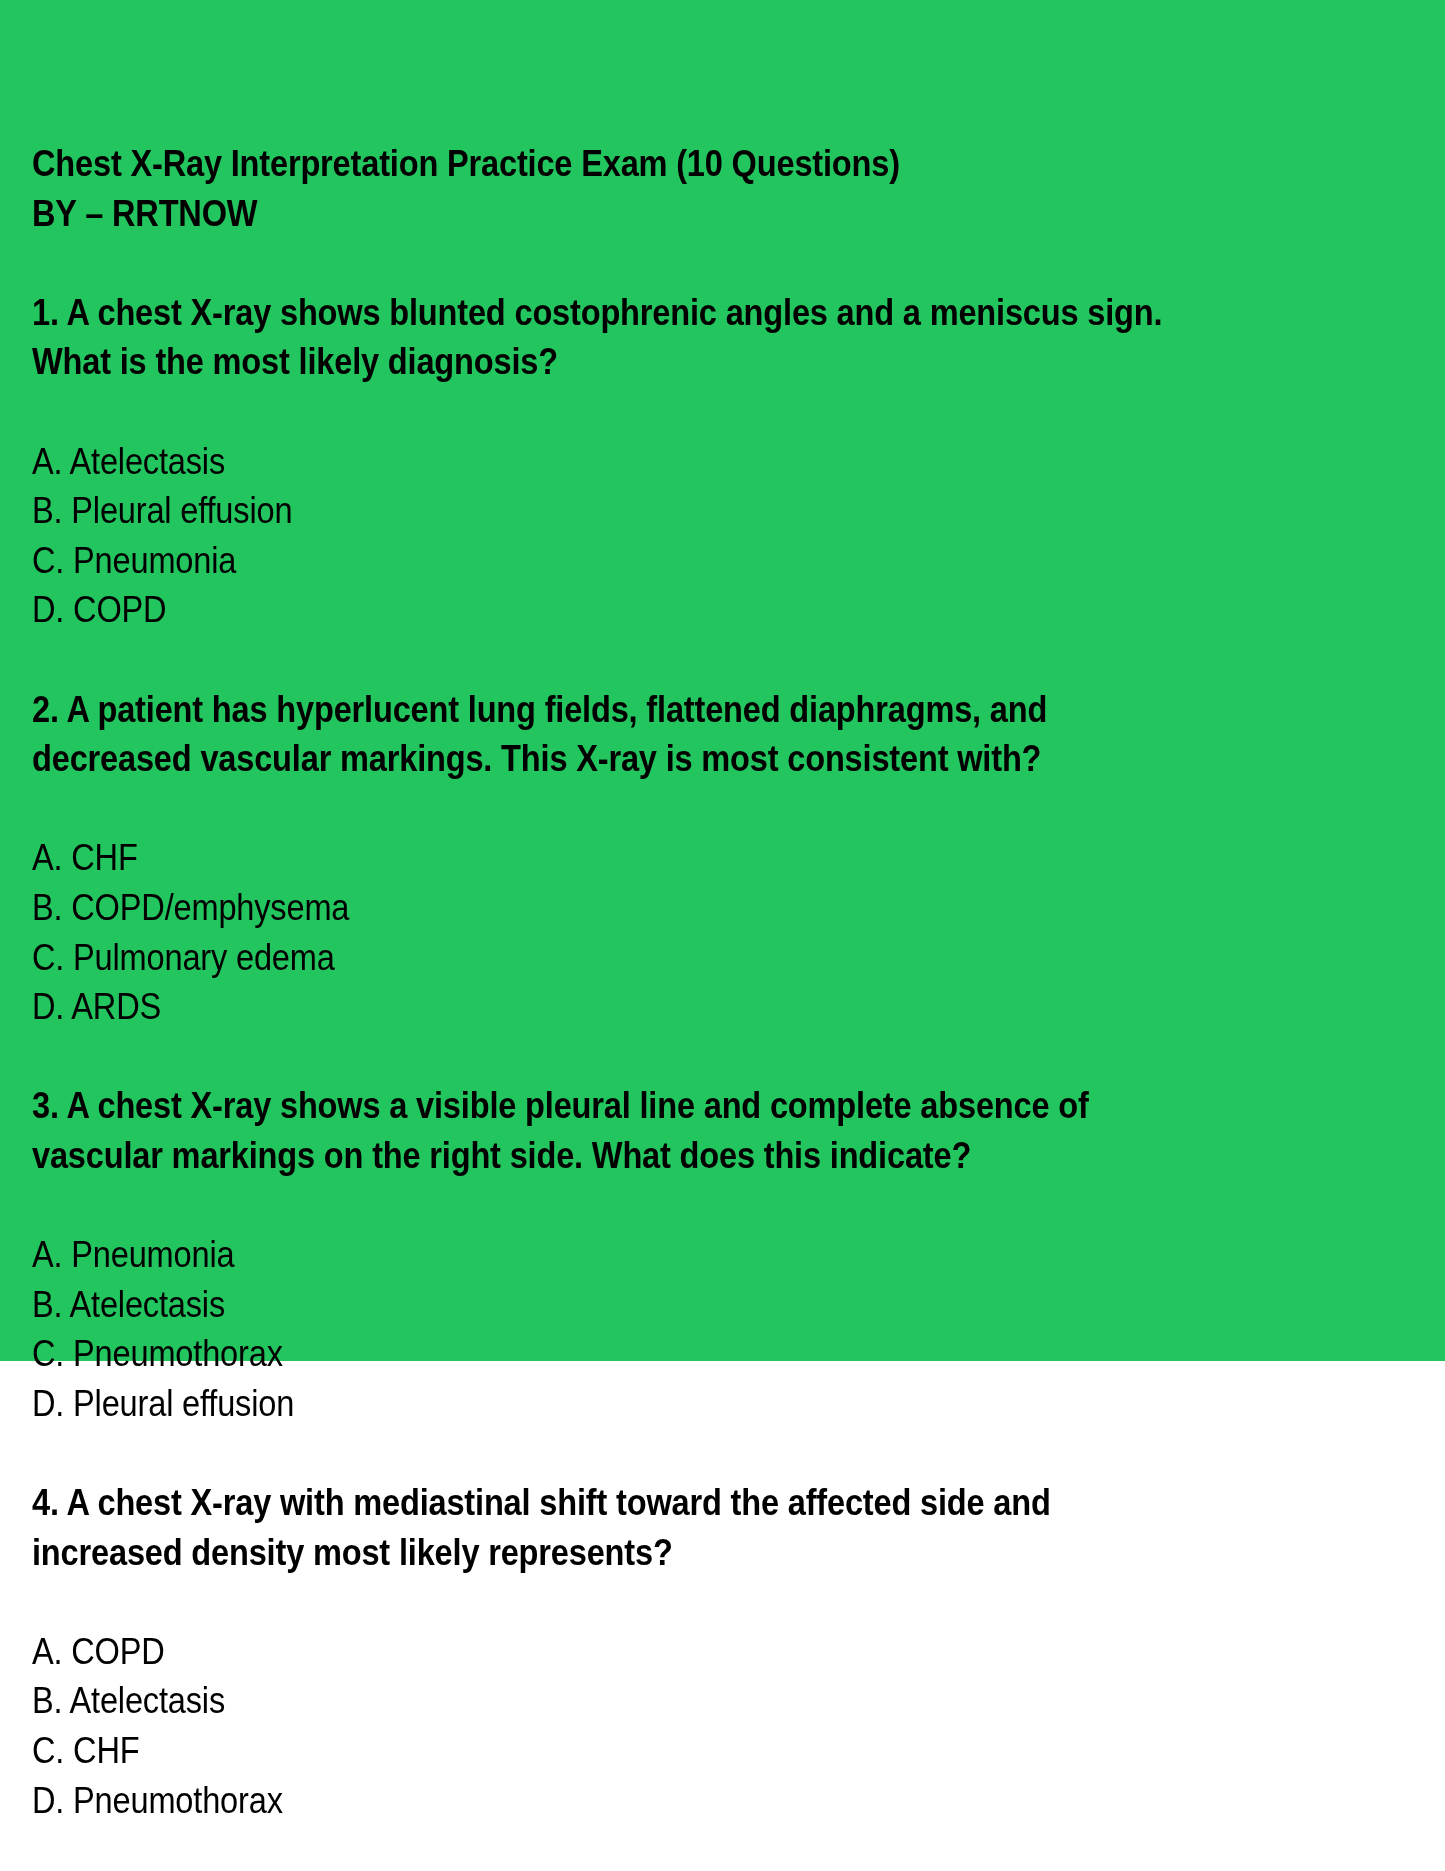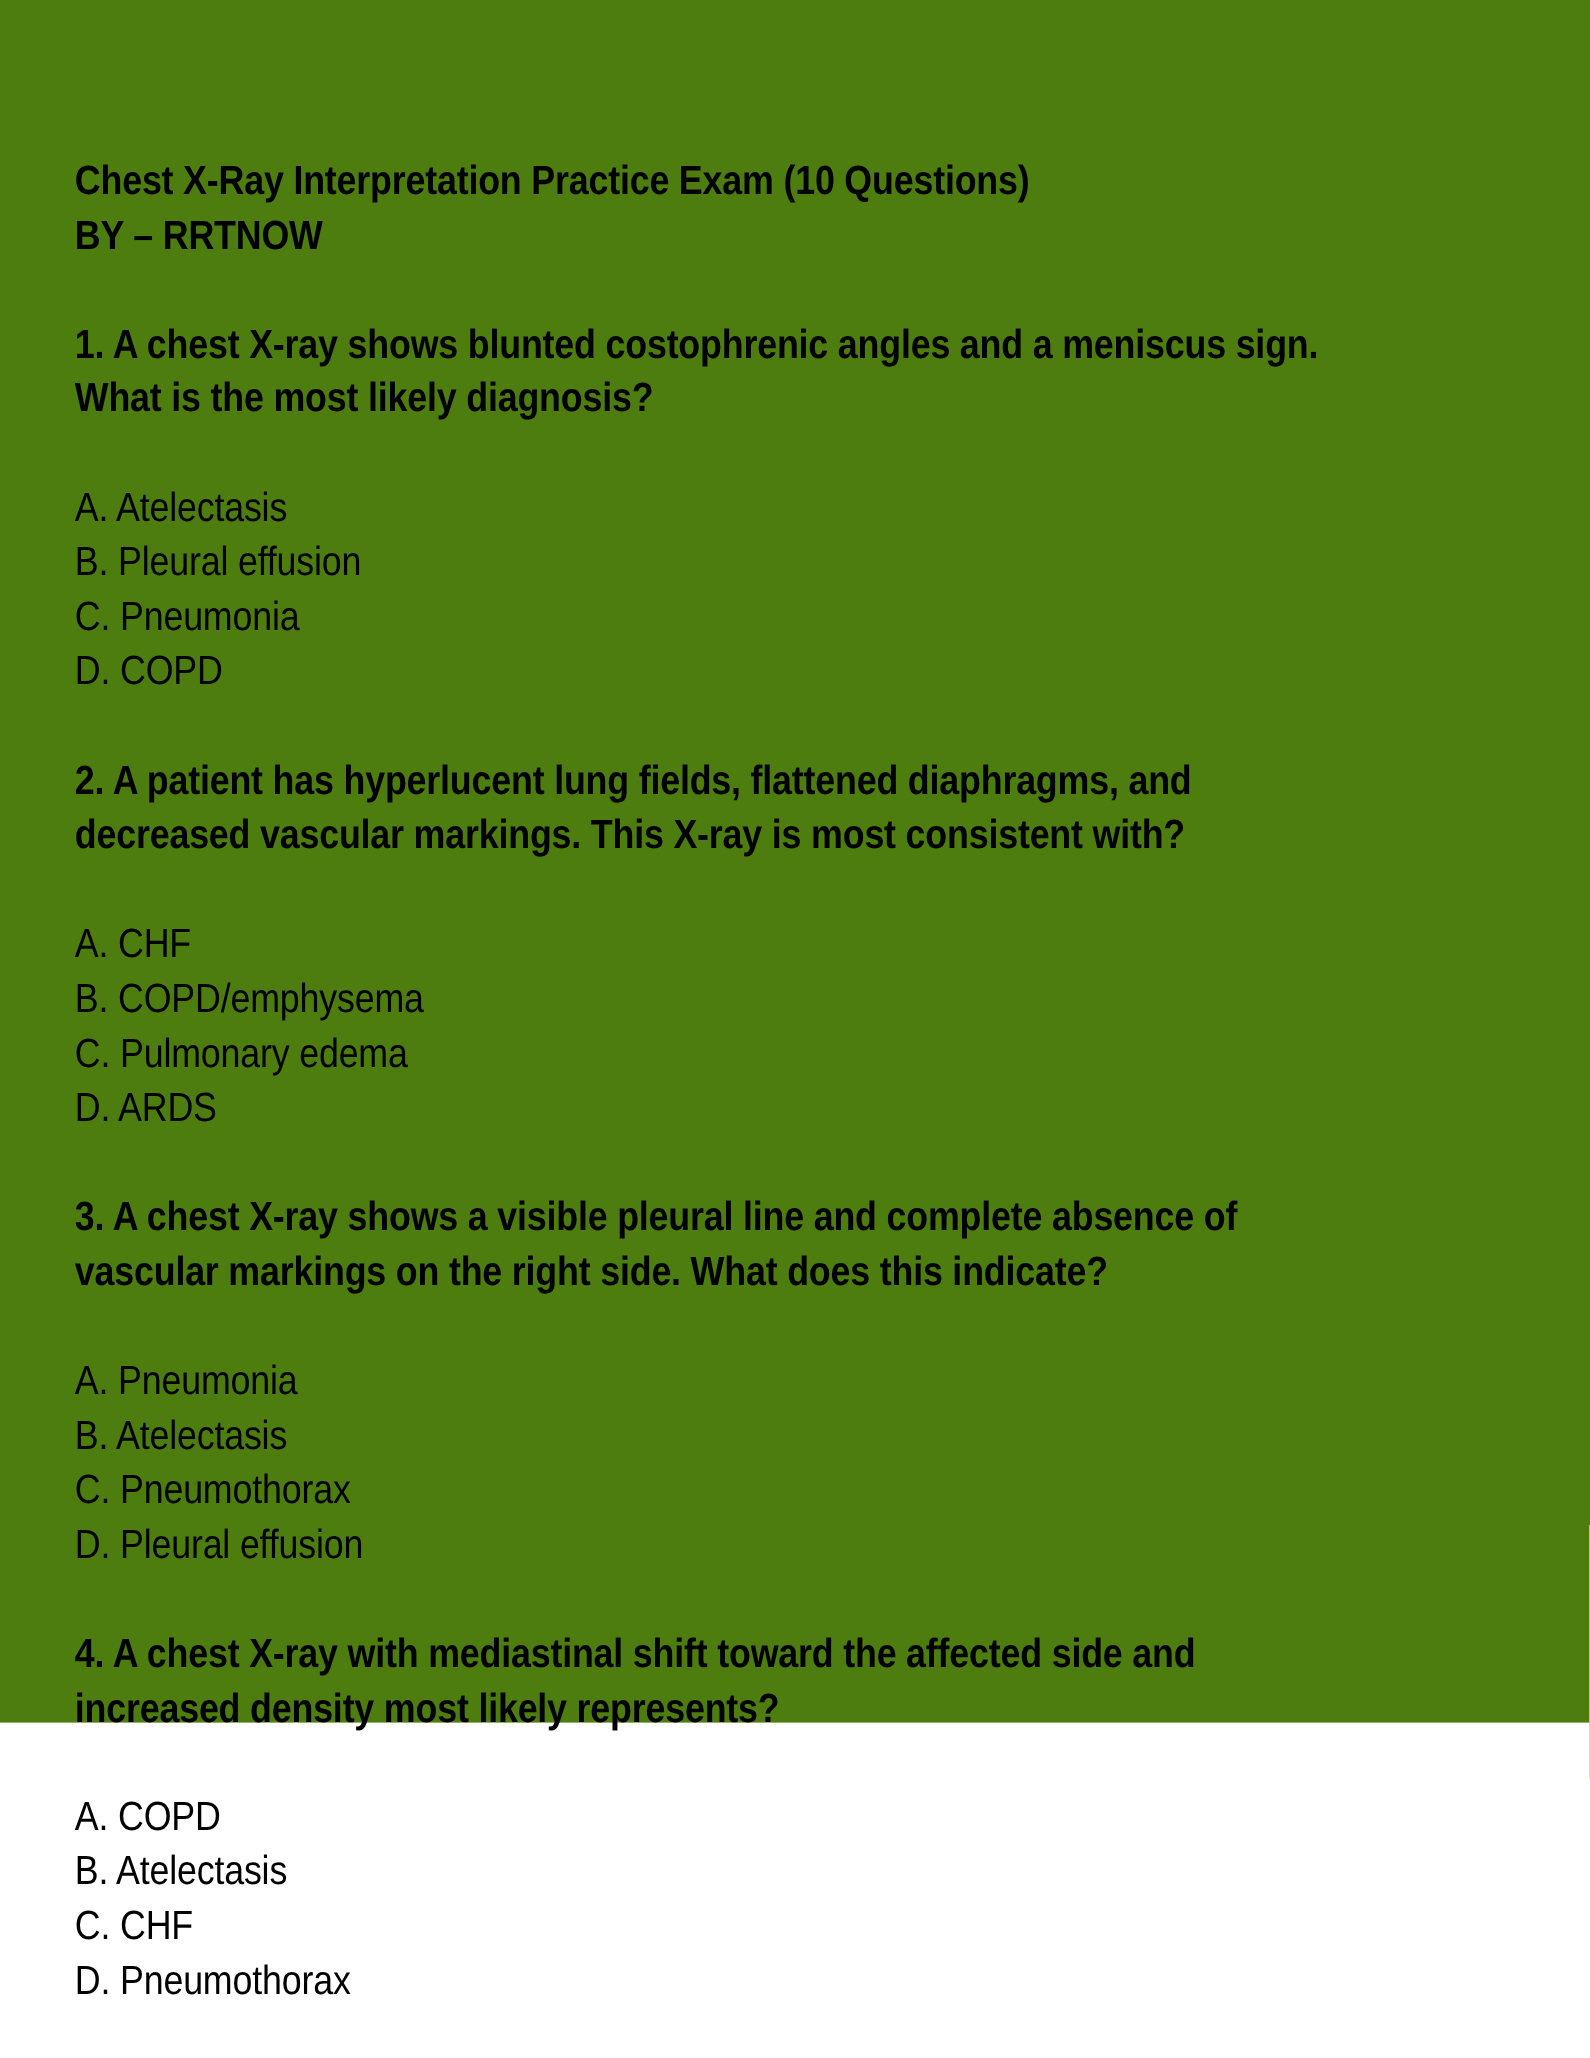--- a/index.html
+++ b/index.html
@@ -8,23 +8,23 @@
     background: #ffffff;
   }
   body {
     width: 1445px;
     height: 1871px;
     overflow: hidden;
   }
   .page {
     box-sizing: border-box;
     width: 1445px;
-    height: 1566px;
-    padding: 139px 0 0 68px;
-    background: #4d7c0f;
+    height: 1361px;
+    padding: 139px 0 0 32px;
+    background: #22c55e;
   }
   .content {
     transform: scaleX(0.88);
     transform-origin: 0 0;
     width: 1640px;
   }
   .line {
     font-family: "Liberation Sans", sans-serif;
     font-size: 37px;
     line-height: 49.6px;

